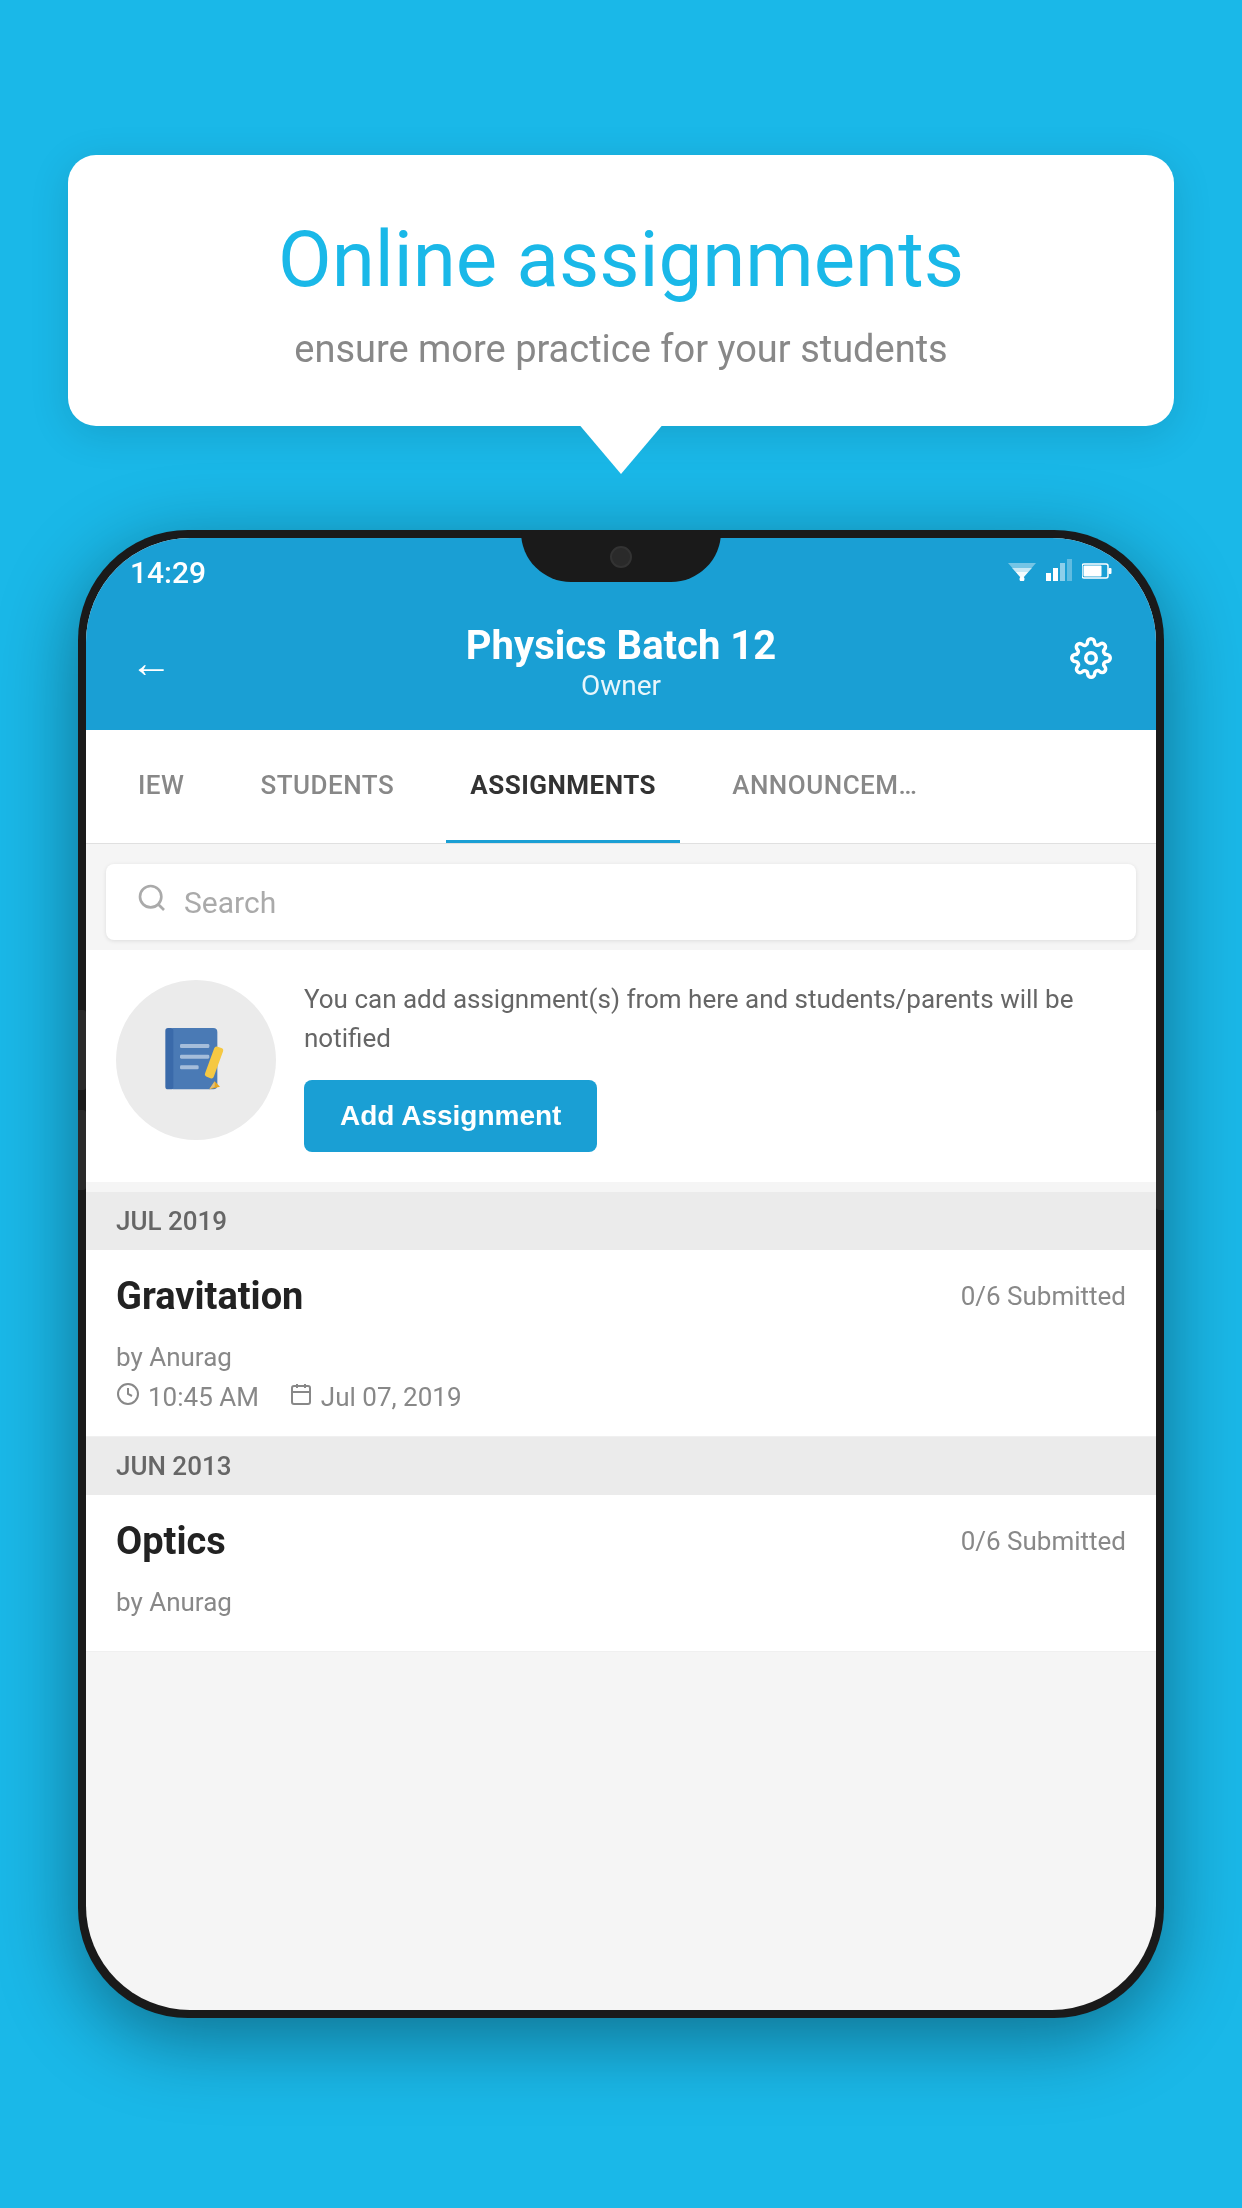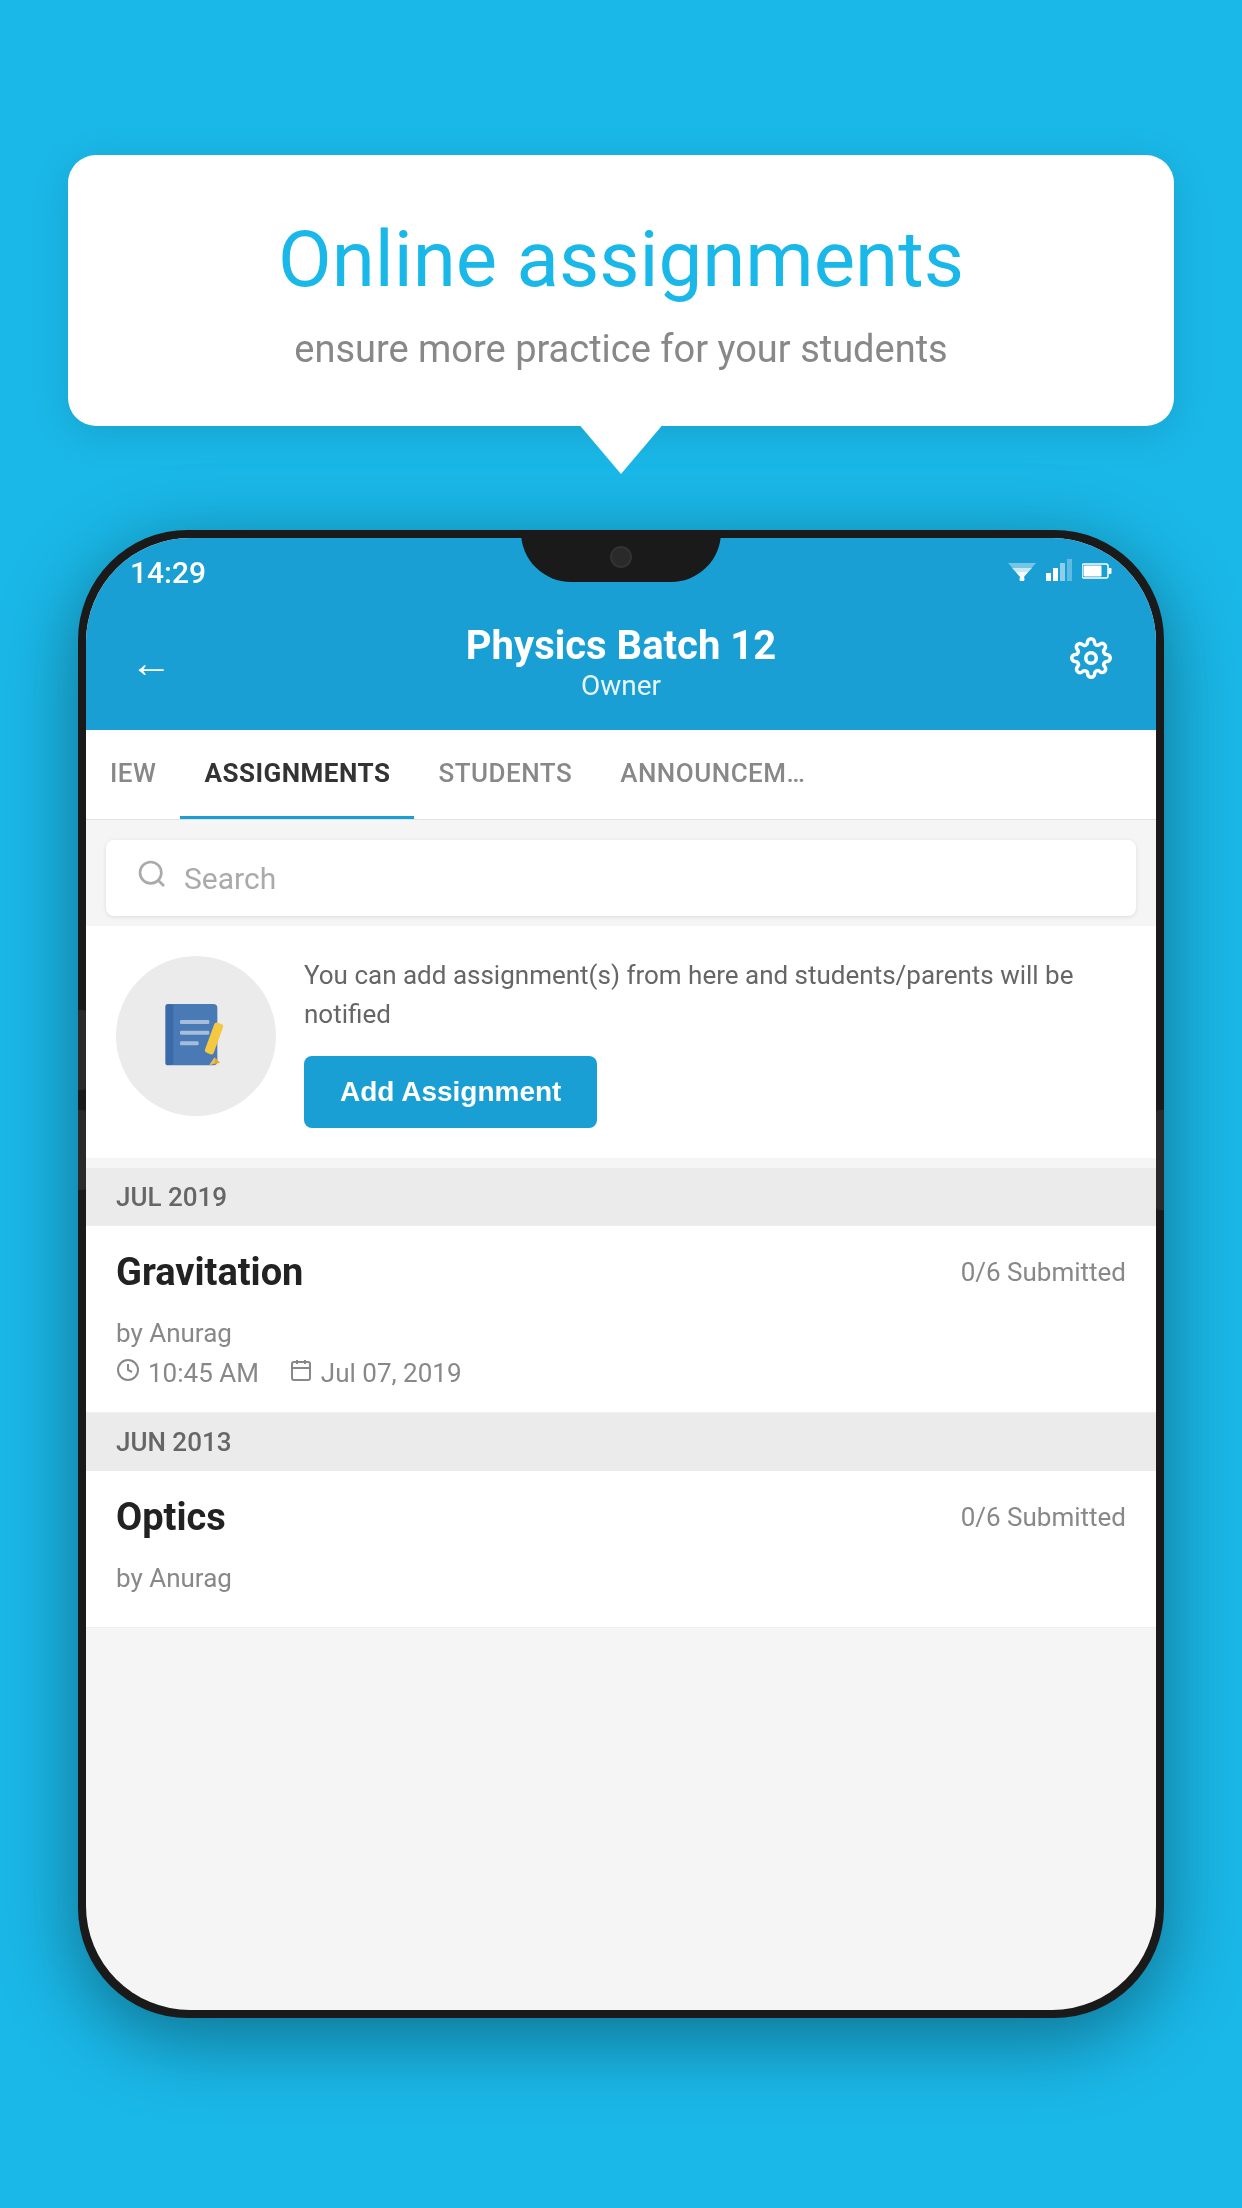--- a/index.html
+++ b/index.html
@@ -172,27 +172,28 @@
     }
 
     
     .tabs-bar {
       background: white;
       display: flex;
       border-bottom: 1px solid #e0e0e0;
     }
 
     .tab-item {
-      padding: 28px 24px;
+      padding: 40px 24px;
       font-size: 26px;
       color: #888;
       font-weight: 500;
       cursor: pointer;
       letter-spacing: 0.5px;
       white-space: nowrap;
+      margin-left: 28px;
     }
 
     .tab-item.active {
       color: #333;
       font-weight: 700;
       border-bottom: 3px solid #1a9fd4;
     }
 
     
     .search-container {
@@ -413,22 +414,22 @@
       <div class="header-settings">
         <svg width="42" height="42" viewBox="0 0 24 24" fill="none" stroke="white" stroke-width="2">
           <circle cx="12" cy="12" r="3"></circle>
           <path d="M19.4 15a1.65 1.65 0 0 0 .33 1.82l.06.06a2 2 0 0 1-2.83 2.83l-.06-.06a1.65 1.65 0 0 0-1.82-.33 1.65 1.65 0 0 0-1 1.51V21a2 2 0 0 1-4 0v-.09A1.65 1.65 0 0 0 9 19.4a1.65 1.65 0 0 0-1.82.33l-.06.06a2 2 0 0 1-2.83-2.83l.06-.06A1.65 1.65 0 0 0 4.68 15a1.65 1.65 0 0 0-1.51-1H3a2 2 0 0 1 0-4h.09A1.65 1.65 0 0 0 4.6 9a1.65 1.65 0 0 0-.33-1.82l-.06-.06a2 2 0 0 1 2.83-2.83l.06.06A1.65 1.65 0 0 0 9 4.68a1.65 1.65 0 0 0 1-1.51V3a2 2 0 0 1 4 0v.09a1.65 1.65 0 0 0 1 1.51 1.65 1.65 0 0 0 1.82-.33l.06-.06a2 2 0 0 1 2.83 2.83l-.06.06A1.65 1.65 0 0 0 19.4 9a1.65 1.65 0 0 0 1.51 1H21a2 2 0 0 1 0 4h-.09a1.65 1.65 0 0 0-1.51 1z"></path>
         </svg>
       </div>
     </div>
 
     <div class="tabs-bar">
       <div class="tab-item">IEW</div>
+      <div class="tab-item">STUDENTS</div>
       <div class="tab-item active">ASSIGNMENTS</div>
-      <div class="tab-item">STUDENTS</div>
       <div class="tab-item">ANNOUNCEM…</div>
     </div>
 
     <div class="search-container">
       <div class="search-icon-wrap">
         <svg width="32" height="32" viewBox="0 0 24 24" fill="none" stroke="#aaa" stroke-width="2">
           <circle cx="11" cy="11" r="8"></circle>
           <line x1="21" y1="21" x2="16.65" y2="16.65"></line>
         </svg>
       </div>

